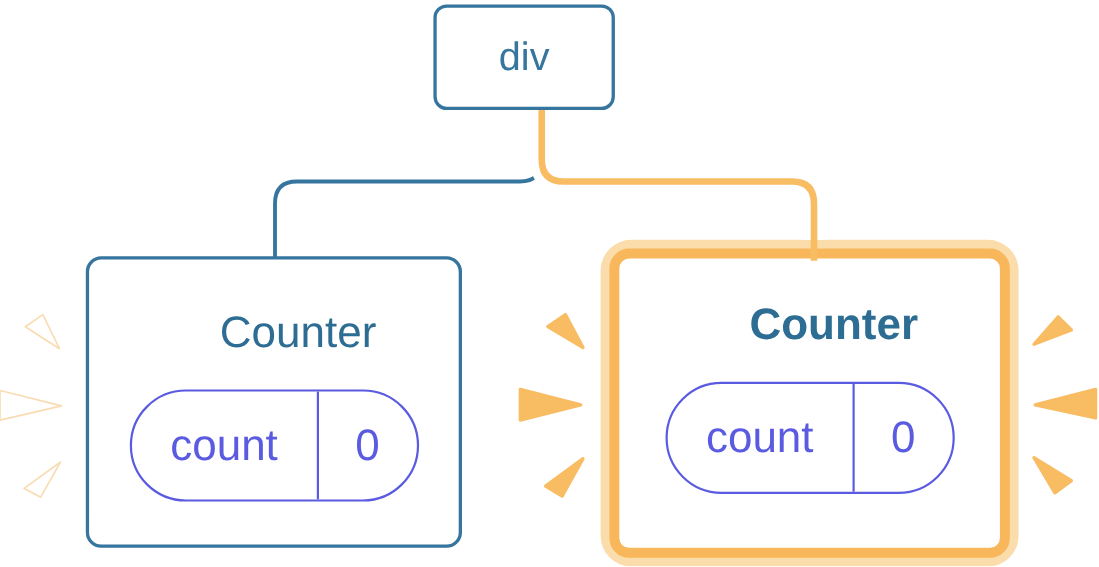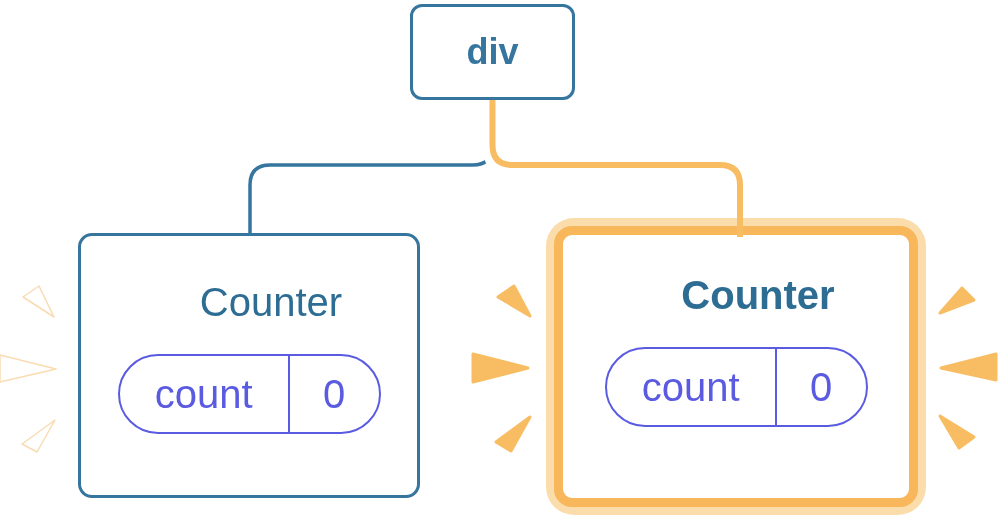--- a/index.html
+++ b/index.html
@@ -19,27 +19,27 @@
   .node-box {
     position: absolute;
     box-sizing: border-box;
     background: #ffffff;
     z-index: 3;
     display: flex;
     flex-direction: column;
     align-items: center;
   }
   .root-box {
-    left: 410px; top: 4px;
+    left: 394px; top: 4px;
     width: 165px; height: 96px;
     border: 3px solid #35759e;
     border-radius: 12px;
     justify-content: center;
     font-size: 36px;
-    font-weight: 700;
+    font-weight: 400;
     color: #35759e;
   }
   .counter-left {
     left: 78px; top: 233px;
     width: 342px; height: 265px;
     border: 3px solid #35759e;
     border-radius: 14px;
   }
   .counter-right-outer {
     position: absolute;
@@ -66,21 +66,21 @@
     font-size: 40px;
     font-weight: 500;
     color: #2e6d93;
     line-height: 1;
     margin-left: 44px;
   }
   .card-title.bold { font-weight: 700; margin-top: 40px; }
   .state-pill {
     box-sizing: border-box;
     margin-top: 32px;
-    width: 263px; height: 80px;
+    width: 263px; height: 102px;
     border: 2px solid #5a5be0;
     border-radius: 52px;
     display: flex;
     align-items: stretch;
     color: #5a5be0;
     font-size: 40px;
   }
   .pill-key {
     flex: 0 0 65%;
     display: flex; align-items: center; justify-content: center;

